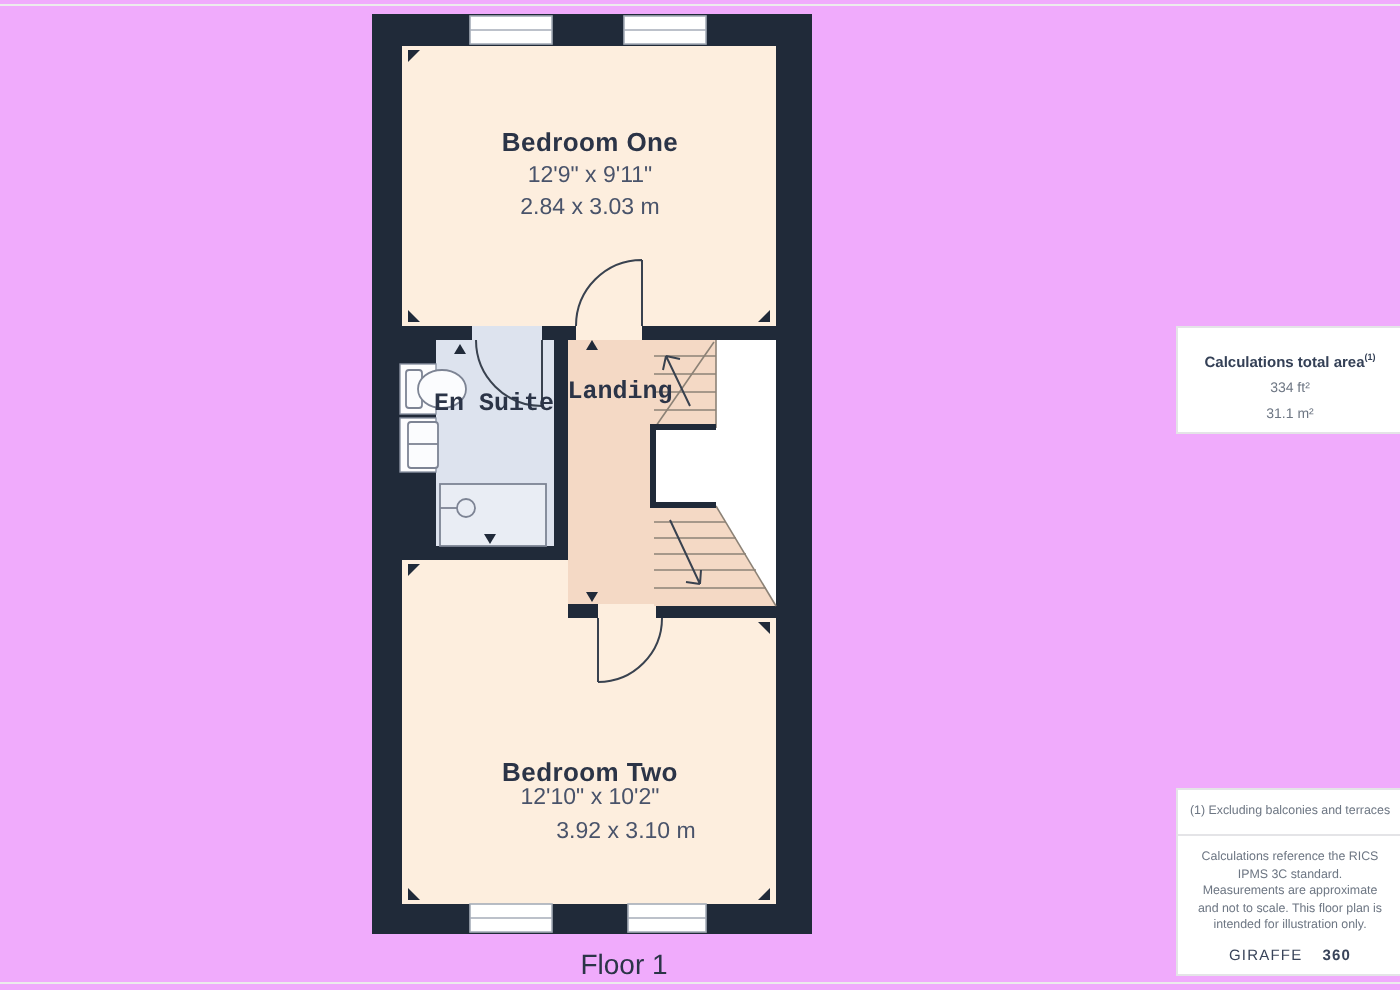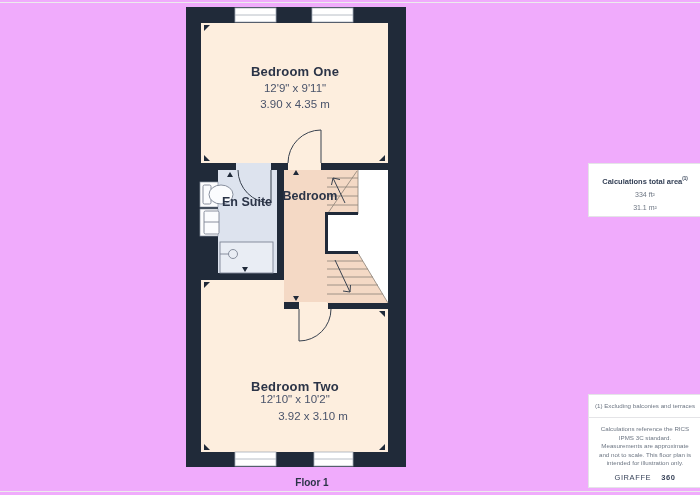--- a/index.html
+++ b/index.html
@@ -5,22 +5,22 @@
   html,body{margin:0;padding:0;background:#ffffff;}
   .canvas{
     position:relative;width:700px;height:495px;background:#f0abfc;
     font-family:"Liberation Sans", sans-serif;overflow:hidden;
   }
   .hairline{position:absolute;left:0;width:700px;height:1px;background:#ececec;}
   svg{position:absolute;left:0;top:0;}
   .lbl{position:absolute;transform:translate(-50%,-50%);white-space:nowrap;text-align:center;}
   .room-name{font-weight:bold;font-size:13px;color:#2b3447;letter-spacing:.2px;}
   .room-dim{font-size:11.5px;color:#49536a;}
-  .small-name{font-weight:bold;font-size:12.5px;color:#2b3447;}
-  .floor-label{font-weight:bold;font-size:10px;color:#2b3447;padding-left:32px;}
+  .small-name{font-weight:bold;font-size:12.5px;color:#2b3447;font-family:Liberation Mono, monospace;}
+  .floor-label{font-weight:normal;font-size:14px;color:#2b3447;padding-left:32px;}
   .side-box{position:absolute;left:588px;width:114px;border:1px solid #e4e4e7;background:#ffffff;box-sizing:border-box;text-align:center;color:#6d7683;}
   .area-box{top:163px;height:54px;padding-top:12px;}
   .area-title{font-size:7.5px;font-weight:bold;color:#344056;}
   .area-title sup{font-size:4.5px;}
   .area-val{font-size:7px;color:#6d7683;margin-top:4px;line-height:9px;}
   .foot-box{top:394px;height:24px;font-size:6.2px;line-height:22px;}
   .disc-box{top:417px;height:71px;font-size:6.2px;line-height:8.5px;padding:7px 9px 0 9px;}
   .brand{margin-top:6px;font-size:7.5px;color:#39445a;letter-spacing:.6px;}
   .brand b{font-weight:bold;margin-left:10px;}
 </style>
@@ -117,24 +117,24 @@
       <polygon points="379,450 385,450 385,444"></polygon>
       <polygon points="227,177 233,177 230,172"></polygon>
       <polygon points="242,267 248,267 245,272"></polygon>
       <polygon points="293,175 299,175 296,170"></polygon>
       <polygon points="293,296 299,296 296,301"></polygon>
     </g>
   </svg>
 
   <div class="lbl room-name" style="left:295px;top:71px">Bedroom One</div>
   <div class="lbl room-dim" style="left:295px;top:88px">12'9" x 9'11"</div>
-  <div class="lbl room-dim" style="left:295px;top:104px">3.90 x 4.35 m</div>
+  <div class="lbl room-dim" style="left:295px;top:104px">2.84 x 3.03 m</div>
 
   <div class="lbl small-name" style="left:247px;top:202px">En Suite</div>
-  <div class="lbl small-name" style="left:310px;top:196px">Bedroom</div>
+  <div class="lbl small-name" style="left:310px;top:196px">Landing</div>
 
   <div class="lbl room-name" style="left:295px;top:386px">Bedroom Two</div>
   <div class="lbl room-dim" style="left:295px;top:399px">12'10" x 10'2"</div>
   <div class="lbl room-dim" style="left:313px;top:416px">3.92 x 3.10 m</div>
 
   <div class="lbl floor-label" style="left:296px;top:482px">Floor 1</div>
 
   <div class="side-box area-box">
     <div class="area-title"><span>Calculations total area</span><sup>(1)</sup></div>
     <div class="area-val">334 ft²</div>

